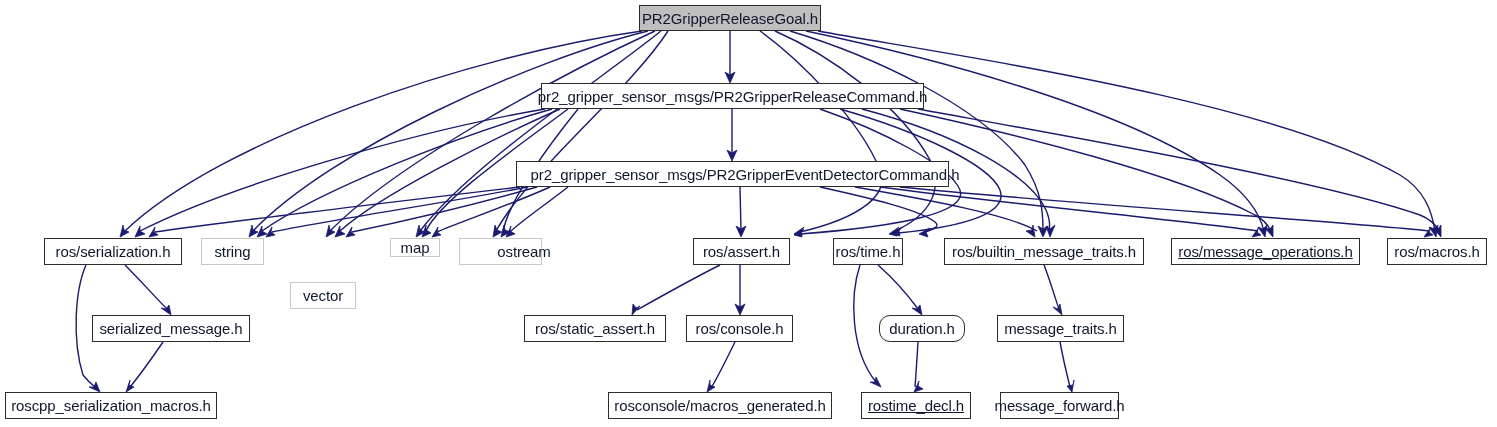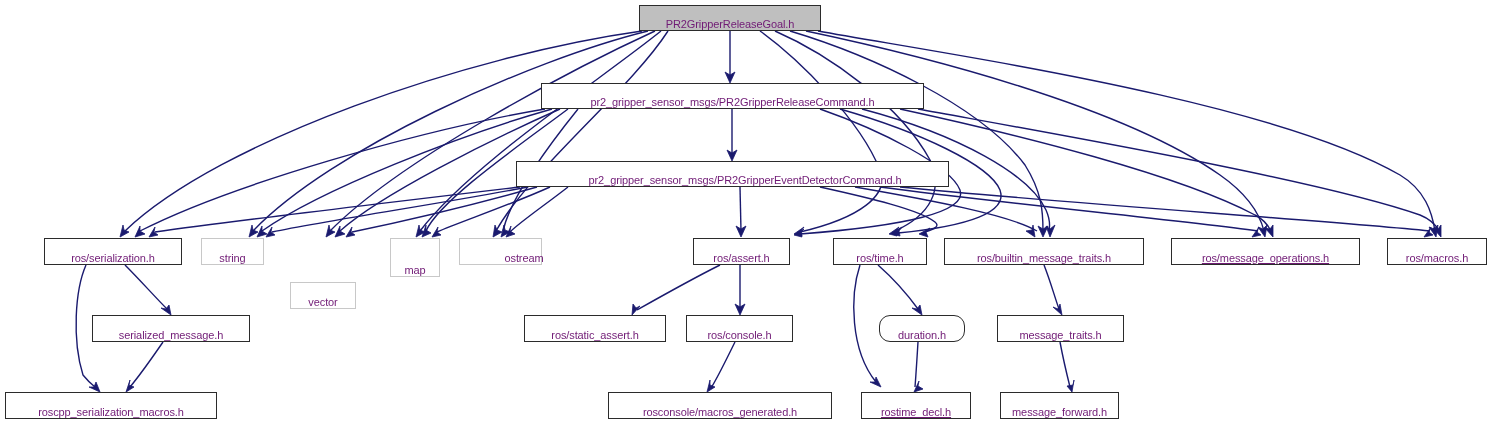--- a/index.html
+++ b/index.html
@@ -31,25 +31,25 @@
     fill: #1a1a6e;
     stroke: #1a1a6e;
     stroke-width: 0.8px;
   }
   .node-box {
     position: absolute;
     box-sizing: border-box;
     background: #ffffff;
     border: 1px solid #000000;
     display: flex;
-    align-items: flex-end;
+    align-items: center;
     justify-content: center;
     white-space: nowrap;
-    color: #701a75;
-    font-size: 11px;
+    color: #0f172a;
+    font-size: 15px;
     line-height: 1;
     letter-spacing: -0.1px;
   }
   .node-box.root {
     background: #bfbfbf;
     border: 1px solid #2b2b2b;
   }
   .node-box.strong {
     border: 1px solid #2b2b2b;
   }
@@ -252,30 +252,30 @@
       </div>
       <div class="node-box strong" style="left: 44px; top: 238px; width: 138px; height: 27px;">
         <span class="node-label">ros/serialization.h</span>
       </div>
       <div class="node-box lib" style="left: 201px; top: 238px; width: 63px; height: 27px;">
         <span class="node-label">string</span>
       </div>
       <div class="node-box lib" style="left: 290px; top: 238px; width: 66px; height: 27px; margin-top: 44px;">
         <span class="node-label">vector</span>
       </div>
-      <div class="node-box lib" style="left: 390px; top: 238px; width: 50px; height: 39px;">
+      <div class="node-box lib" style="left: 390px; top: 238px; width: 50px; height: 19px;">
         <span class="node-label">map</span>
       </div>
       <div class="node-box lib" style="left: 459px; top: 238px; width: 83px; height: 27px; padding-left: 47px;">
         <span class="node-label">ostream</span>
       </div>
       <div class="node-box strong" style="left: 693px; top: 238px; width: 97px; height: 27px;">
         <span class="node-label">ros/assert.h</span>
       </div>
-      <div class="node-box strong" style="left: 833px; top: 238px; width: 94px; height: 27px;">
+      <div class="node-box strong" style="left: 833px; top: 238px; width: 70px; height: 27px;">
         <span class="node-label">ros/time.h</span>
       </div>
       <div class="node-box strong" style="left: 944px; top: 238px; width: 200px; height: 27px;">
         <span class="node-label">ros/builtin_message_traits.h</span>
       </div>
       <div class="node-box strong" style="left: 1171px; top: 238px; width: 189px; height: 27px; text-decoration: underline;">
         <span class="node-label">ros/message_operations.h</span>
       </div>
       <div class="node-box strong" style="left: 1387px; top: 238px; width: 100px; height: 27px;">
         <span class="node-label">ros/macros.h</span>

